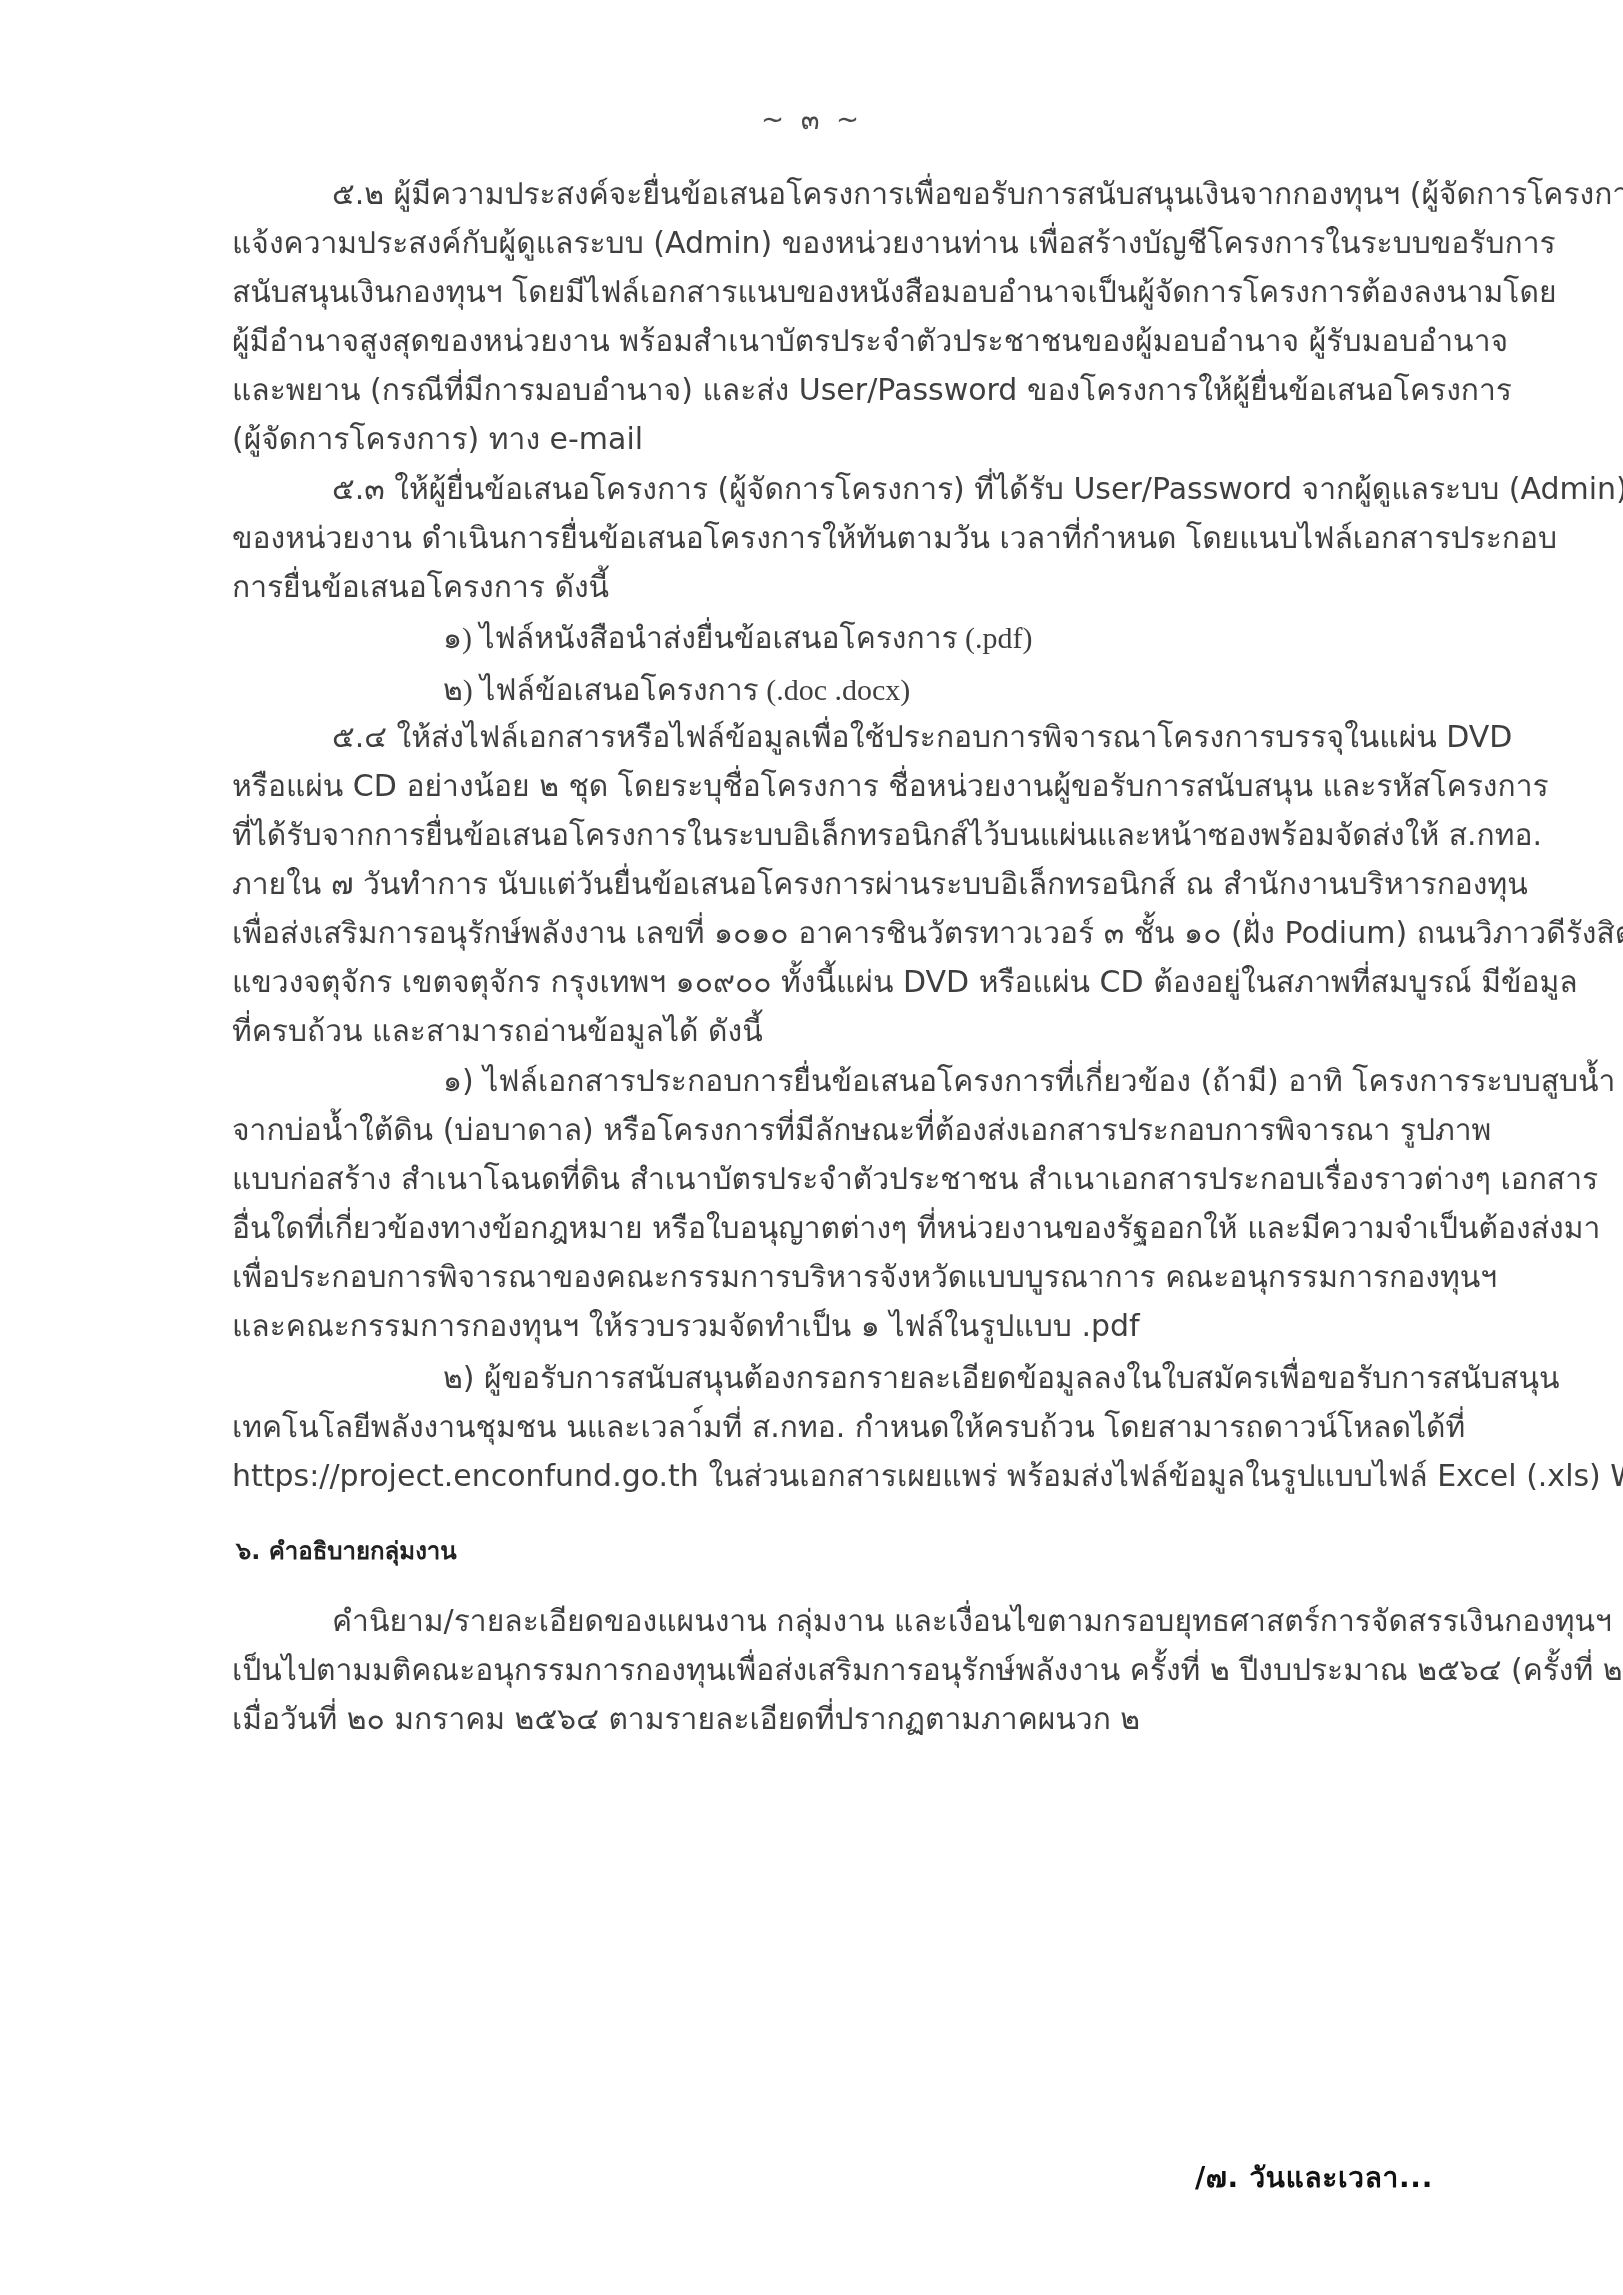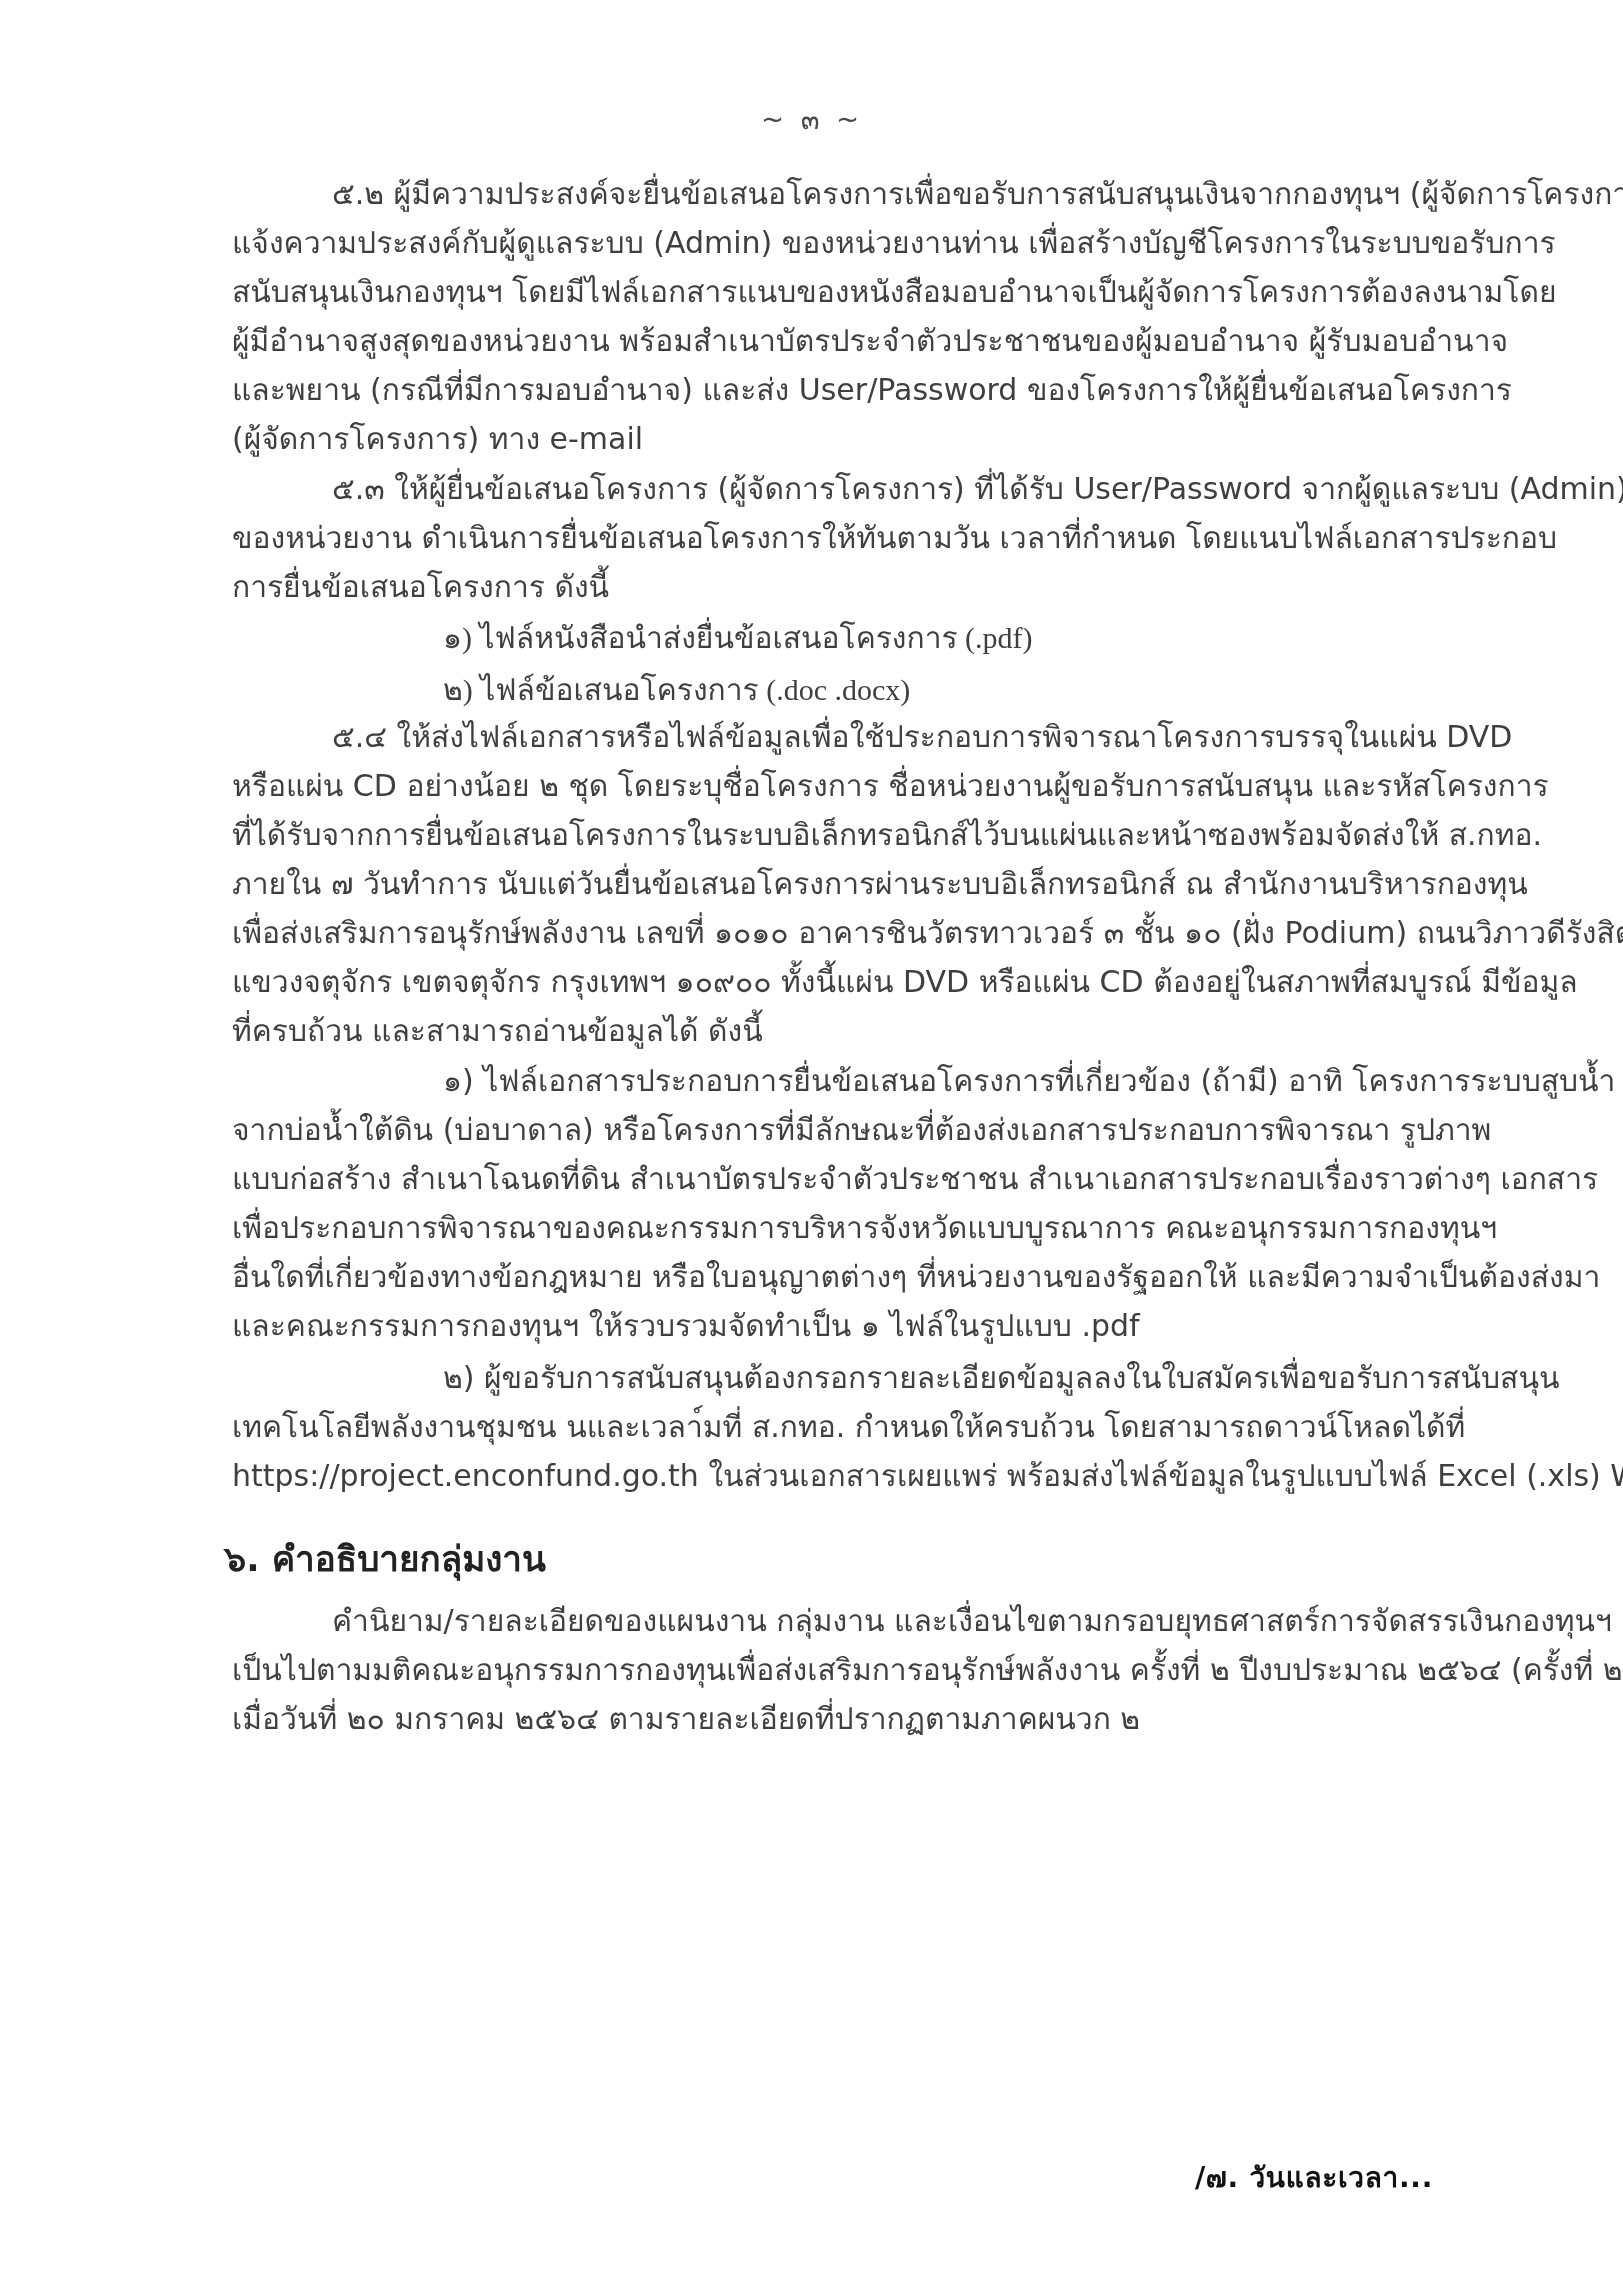--- a/index.html
+++ b/index.html
@@ -47,22 +47,22 @@
     text-indent: 211px;
   }
   
   .list-block .line {
     text-indent: 211px;
     line-height: 52px;
     font-family: Liberation Serif, serif;
   }
   .heading {
     position: absolute;
-    left: 224px;
-    font-size: 35px;
+    left: 236px;
+    font-size: 24px;
     font-weight: bold;
     color: #222222;
   }
   .footer-note {
     position: absolute;
     right: 191px;
     font-size: 28px;
     font-weight: bold;
     color: #111111;
     letter-spacing: 0.7px;
@@ -102,22 +102,22 @@
       <div class="line">ภายใน ๗ วันทำการ นับแต่วันยื่นข้อเสนอโครงการผ่านระบบอิเล็กทรอนิกส์ ณ สำนักงานบริหารกองทุน</div>
       <div class="line">เพื่อส่งเสริมการอนุรักษ์พลังงาน เลขที่ ๑๐๑๐ อาคารชินวัตรทาวเวอร์ ๓ ชั้น ๑๐ (ฝั่ง Podium) ถนนวิภาวดีรังสิต</div>
       <div class="line">แขวงจตุจักร เขตจตุจักร กรุงเทพฯ ๑๐๙๐๐ ทั้งนี้แผ่น DVD หรือแผ่น CD ต้องอยู่ในสภาพที่สมบูรณ์ มีข้อมูล</div>
       <div class="line">ที่ครบถ้วน และสามารถอ่านข้อมูลได้ ดังนี้</div>
     </div>
 
   <div class="block indent-sub" style="top: 1056px;">
       <div class="line">๑) ไฟล์เอกสารประกอบการยื่นข้อเสนอโครงการที่เกี่ยวข้อง (ถ้ามี) อาทิ โครงการระบบสูบน้ำ</div>
       <div class="line">จากบ่อน้ำใต้ดิน (บ่อบาดาล) หรือโครงการที่มีลักษณะที่ต้องส่งเอกสารประกอบการพิจารณา รูปภาพ</div>
       <div class="line">แบบก่อสร้าง สำเนาโฉนดที่ดิน สำเนาบัตรประจำตัวประชาชน สำเนาเอกสารประกอบเรื่องราวต่างๆ เอกสาร</div>
+      <div class="line">อื่นใดที่เกี่ยวข้องทางข้อกฎหมาย หรือใบอนุญาตต่างๆ ที่หน่วยงานของรัฐออกให้ และมีความจำเป็นต้องส่งมา</div>
       <div class="line">เพื่อประกอบการพิจารณาของคณะกรรมการบริหารจังหวัดแบบบูรณาการ คณะอนุกรรมการกองทุนฯ</div>
-      <div class="line">อื่นใดที่เกี่ยวข้องทางข้อกฎหมาย หรือใบอนุญาตต่างๆ ที่หน่วยงานของรัฐออกให้ และมีความจำเป็นต้องส่งมา</div>
       <div class="line">และคณะกรรมการกองทุนฯ ให้รวบรวมจัดทำเป็น ๑ ไฟล์ในรูปแบบ .pdf</div>
     </div>
 
   <div class="block indent-sub" style="top: 1353px;">
       <div class="line">๒) ผู้ขอรับการสนับสนุนต้องกรอกรายละเอียดข้อมูลลงในใบสมัครเพื่อขอรับการสนับสนุน</div>
       <div class="line">เทคโนโลยีพลังงานชุมชน นและเวลา์มที่ ส.กทอ. กำหนดให้ครบถ้วน โดยสามารถดาวน์โหลดได้ที่</div>
       <div class="line">https://project.enconfund.go.th ในส่วนเอกสารเผยแพร่ พร้อมส่งไฟล์ข้อมูลในรูปแบบไฟล์ Excel (.xls) Word (.docx)</div>
     </div>
 
   <div class="heading" style="top: 1531px;">๖. คำอธิบายกลุ่มงาน</div>

